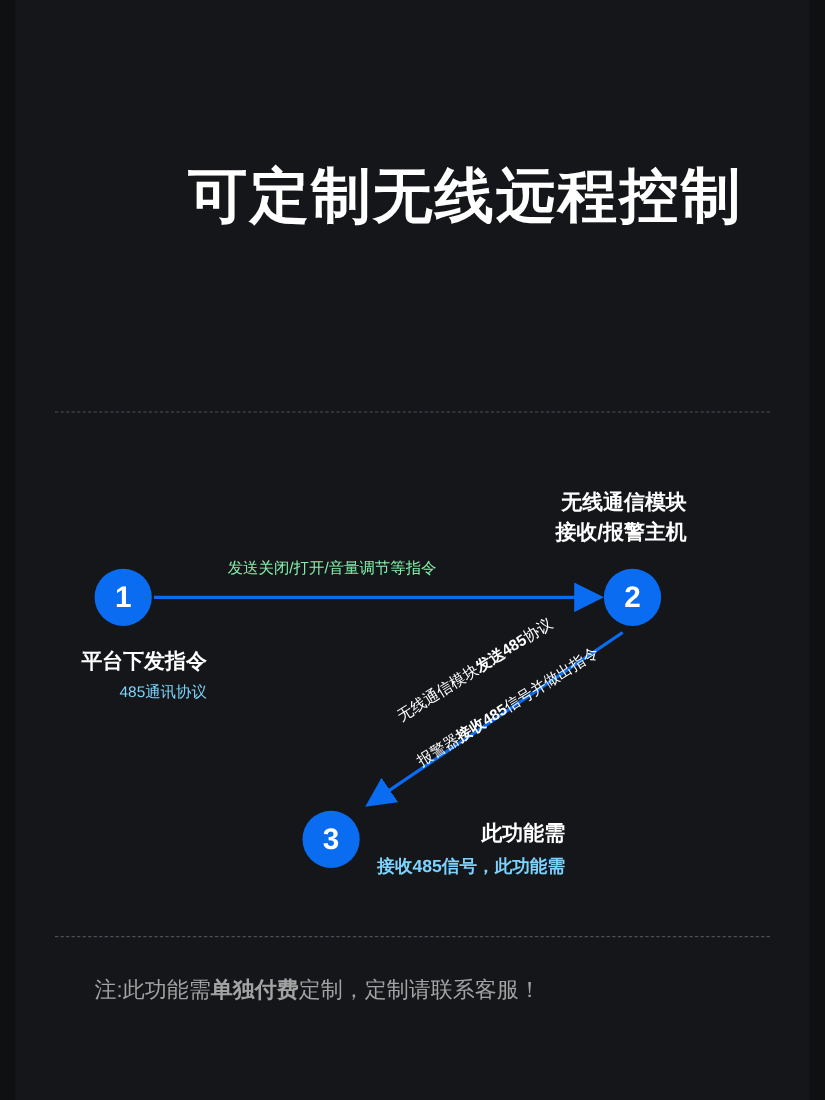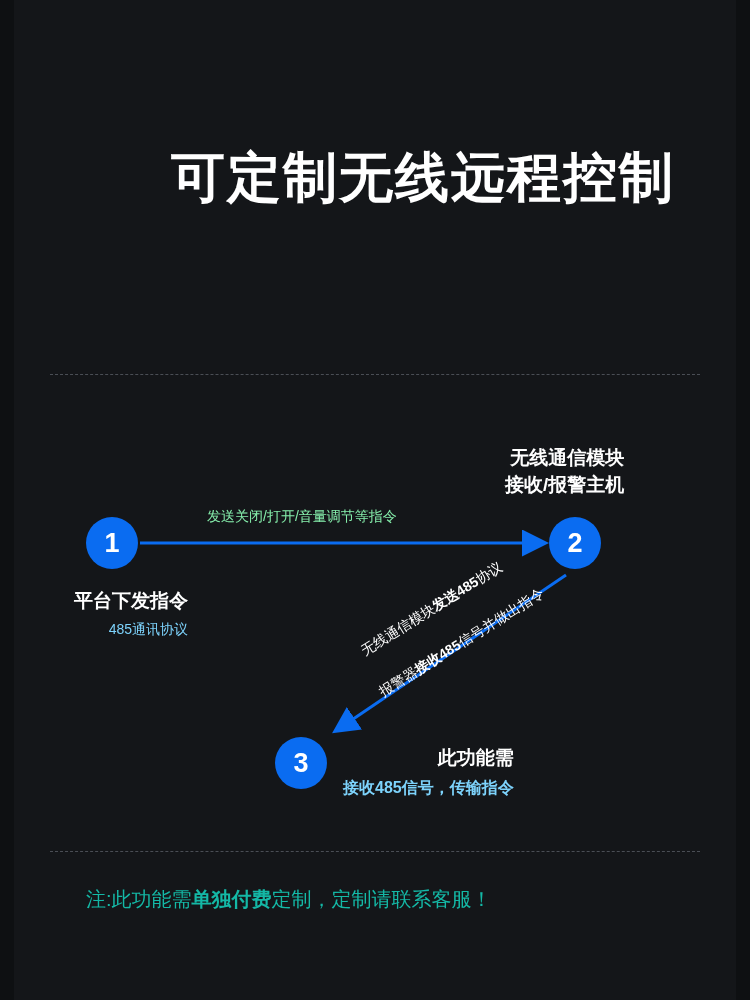--- a/index.html
+++ b/index.html
@@ -145,21 +145,21 @@
     top: 0;
     width: 750px;
     height: 440px;
   }
 
   .footnote {
     position: absolute;
     top: 886px;
     left: 86px;
     font-size: 20px;
-    color: #14b8a6;
+    color: #a3a3a3;
     white-space: nowrap;
   }
   .footnote b { font-weight: bold; }
 </style>
 </head>
 <body>
 
 <div class="page">
 
   <div class="edge left"></div>
@@ -191,21 +191,21 @@
       <div class="cap-sub">485通讯协议</div>
     </div>
 
     <div class="node-caption" id="cap2">
       <div class="cap-title">无线通信模块</div>
       <div class="cap-title">接收/报警主机</div>
     </div>
 
     <div class="node-caption" id="cap3">
       <div class="cap-title">此功能需</div>
-      <div class="cap-sub">接收485信号，传输指令</div>
+      <div class="cap-sub">接收485信号，此功能需</div>
     </div>
 
     <div class="edge-label" id="lbl-top">发送关闭/打开/音量调节等指令</div>
 
     <div class="diag-label" id="lbl-diag-1"><span>无线通信模块</span><b>发送485</b><span>协议</span></div>
 
     <div class="diag-label" id="lbl-diag-2"><span>报警器</span><b>接收485</b><span>信号并做出指令</span></div>
 
   </div>
 

